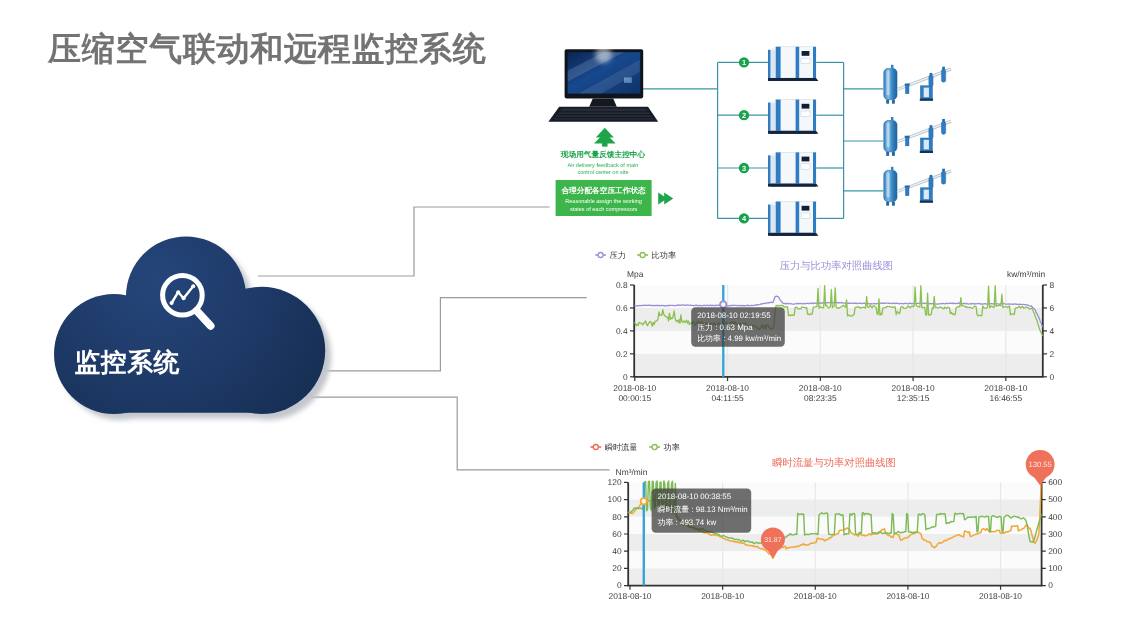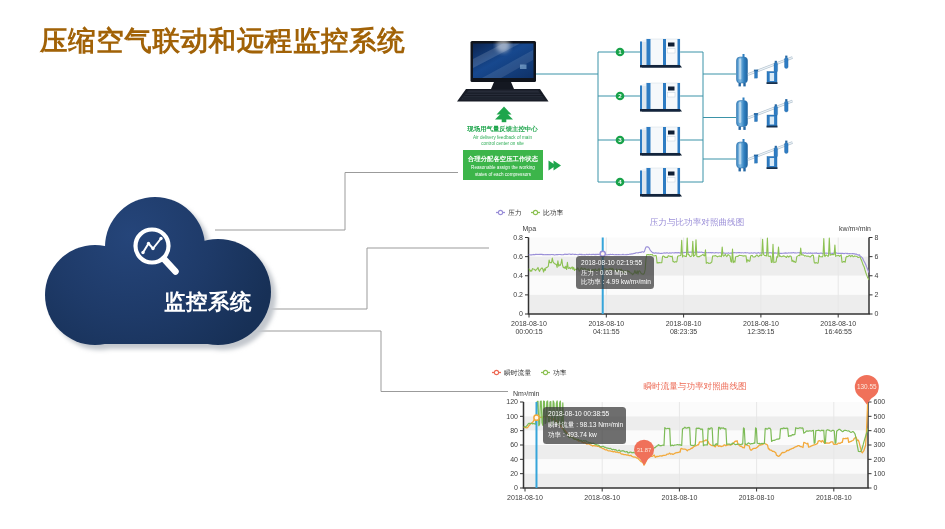--- a/index.html
+++ b/index.html
@@ -1,29 +1,29 @@
 <!DOCTYPE html>
 <html><head>
 <meta charset="utf-8">
 <style>
   html,body{margin:0;padding:0;background:#fff;}
   .slide{position:relative;width:945px;height:529px;background:#fff;overflow:hidden;
          font-family:"Liberation Sans",sans-serif;}
   .page-title{margin:0;position:absolute;left:40px;top:25px;font-size:27.5px;font-weight:700;
               letter-spacing:0.6px;line-height:32px;white-space:nowrap;}
-  .cloud-label{position:absolute;left:62px;top:287px;width:190px;text-align:right;
+  .cloud-label{position:absolute;left:62px;top:287px;width:190px;text-align:left;
                font-size:21.5px;font-weight:700;color:#ffffff;letter-spacing:0.5px;}
   svg text{font-family:"Liberation Sans",sans-serif;}
 </style>
 </head>
 <body>
 
 <div class="slide">
 
-  <h1 class="page-title" style="color: #a16207;">压缩空气联动和远程监控系统</h1>
+  <h1 class="page-title" style="color: #737373;">压缩空气联动和远程监控系统</h1>
 
   <svg id="scene" width="945" height="529" viewBox="0 0 945 529" style="position:absolute;left:0;top:0;">
     <defs>
       <radialGradient id="cloudGrad" gradientUnits="userSpaceOnUse" cx="130" cy="235" r="150">
         <stop offset="0%" stop-color="#25457a"></stop>
         <stop offset="55%" stop-color="#1e3a68"></stop>
         <stop offset="100%" stop-color="#173056"></stop>
       </radialGradient>
       <linearGradient id="screenGrad" x1="0" y1="0" x2="1" y2="1">
         <stop offset="0%" stop-color="#0b2450"></stop>

